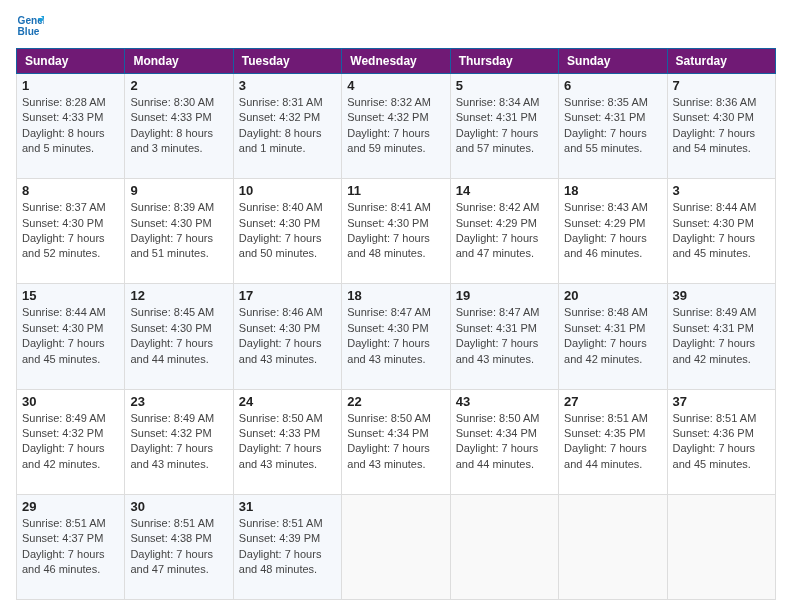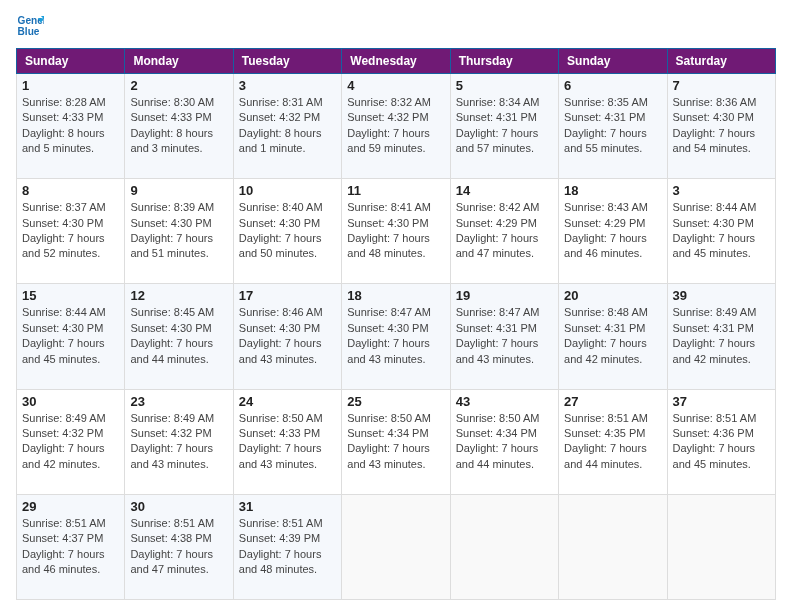--- a/index.html
+++ b/index.html
@@ -223,21 +223,21 @@
           </td>
           <td>
             <span class="day-num">23</span>
             <div class="cell-text">Sunrise: 8:49 AM<br>Sunset: 4:32 PM<br>Daylight: 7 hours and 43 minutes.</div>
           </td>
           <td>
             <span class="day-num">24</span>
             <div class="cell-text">Sunrise: 8:50 AM<br>Sunset: 4:33 PM<br>Daylight: 7 hours and 43 minutes.</div>
           </td>
           <td>
-            <span class="day-num">25</span>
+            <span class="day-num">22</span>
             <div class="cell-text">Sunrise: 8:50 AM<br>Sunset: 4:34 PM<br>Daylight: 7 hours and 43 minutes.</div>
           </td>
           <td>
             <span class="day-num">43</span>
             <div class="cell-text">Sunrise: 8:50 AM<br>Sunset: 4:34 PM<br>Daylight: 7 hours and 44 minutes.</div>
           </td>
           <td>
             <span class="day-num">27</span>
             <div class="cell-text">Sunrise: 8:51 AM<br>Sunset: 4:35 PM<br>Daylight: 7 hours and 44 minutes.</div>
           </td>

